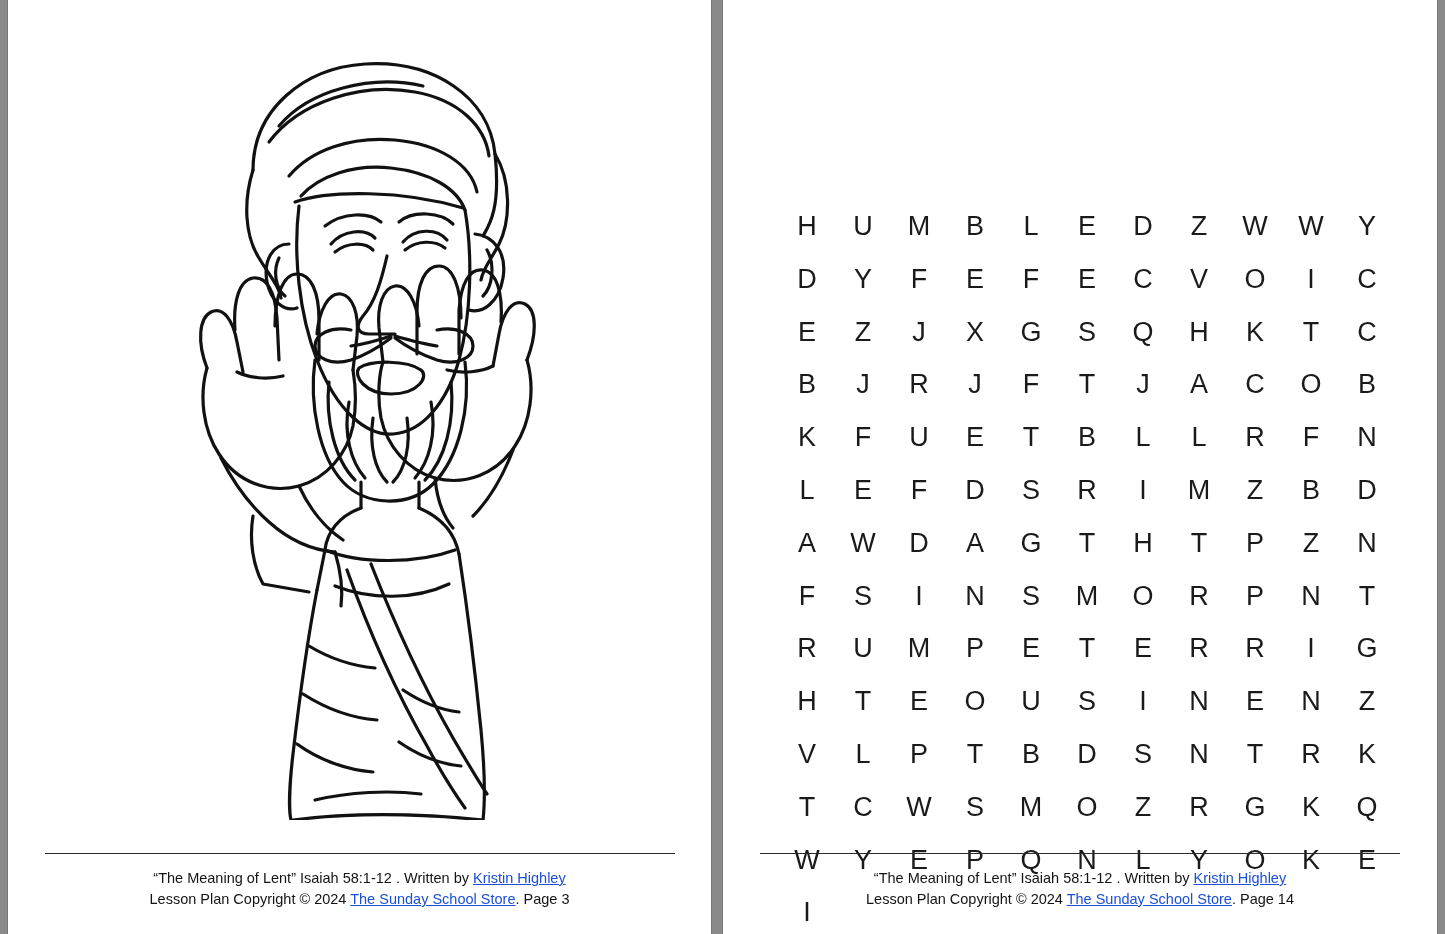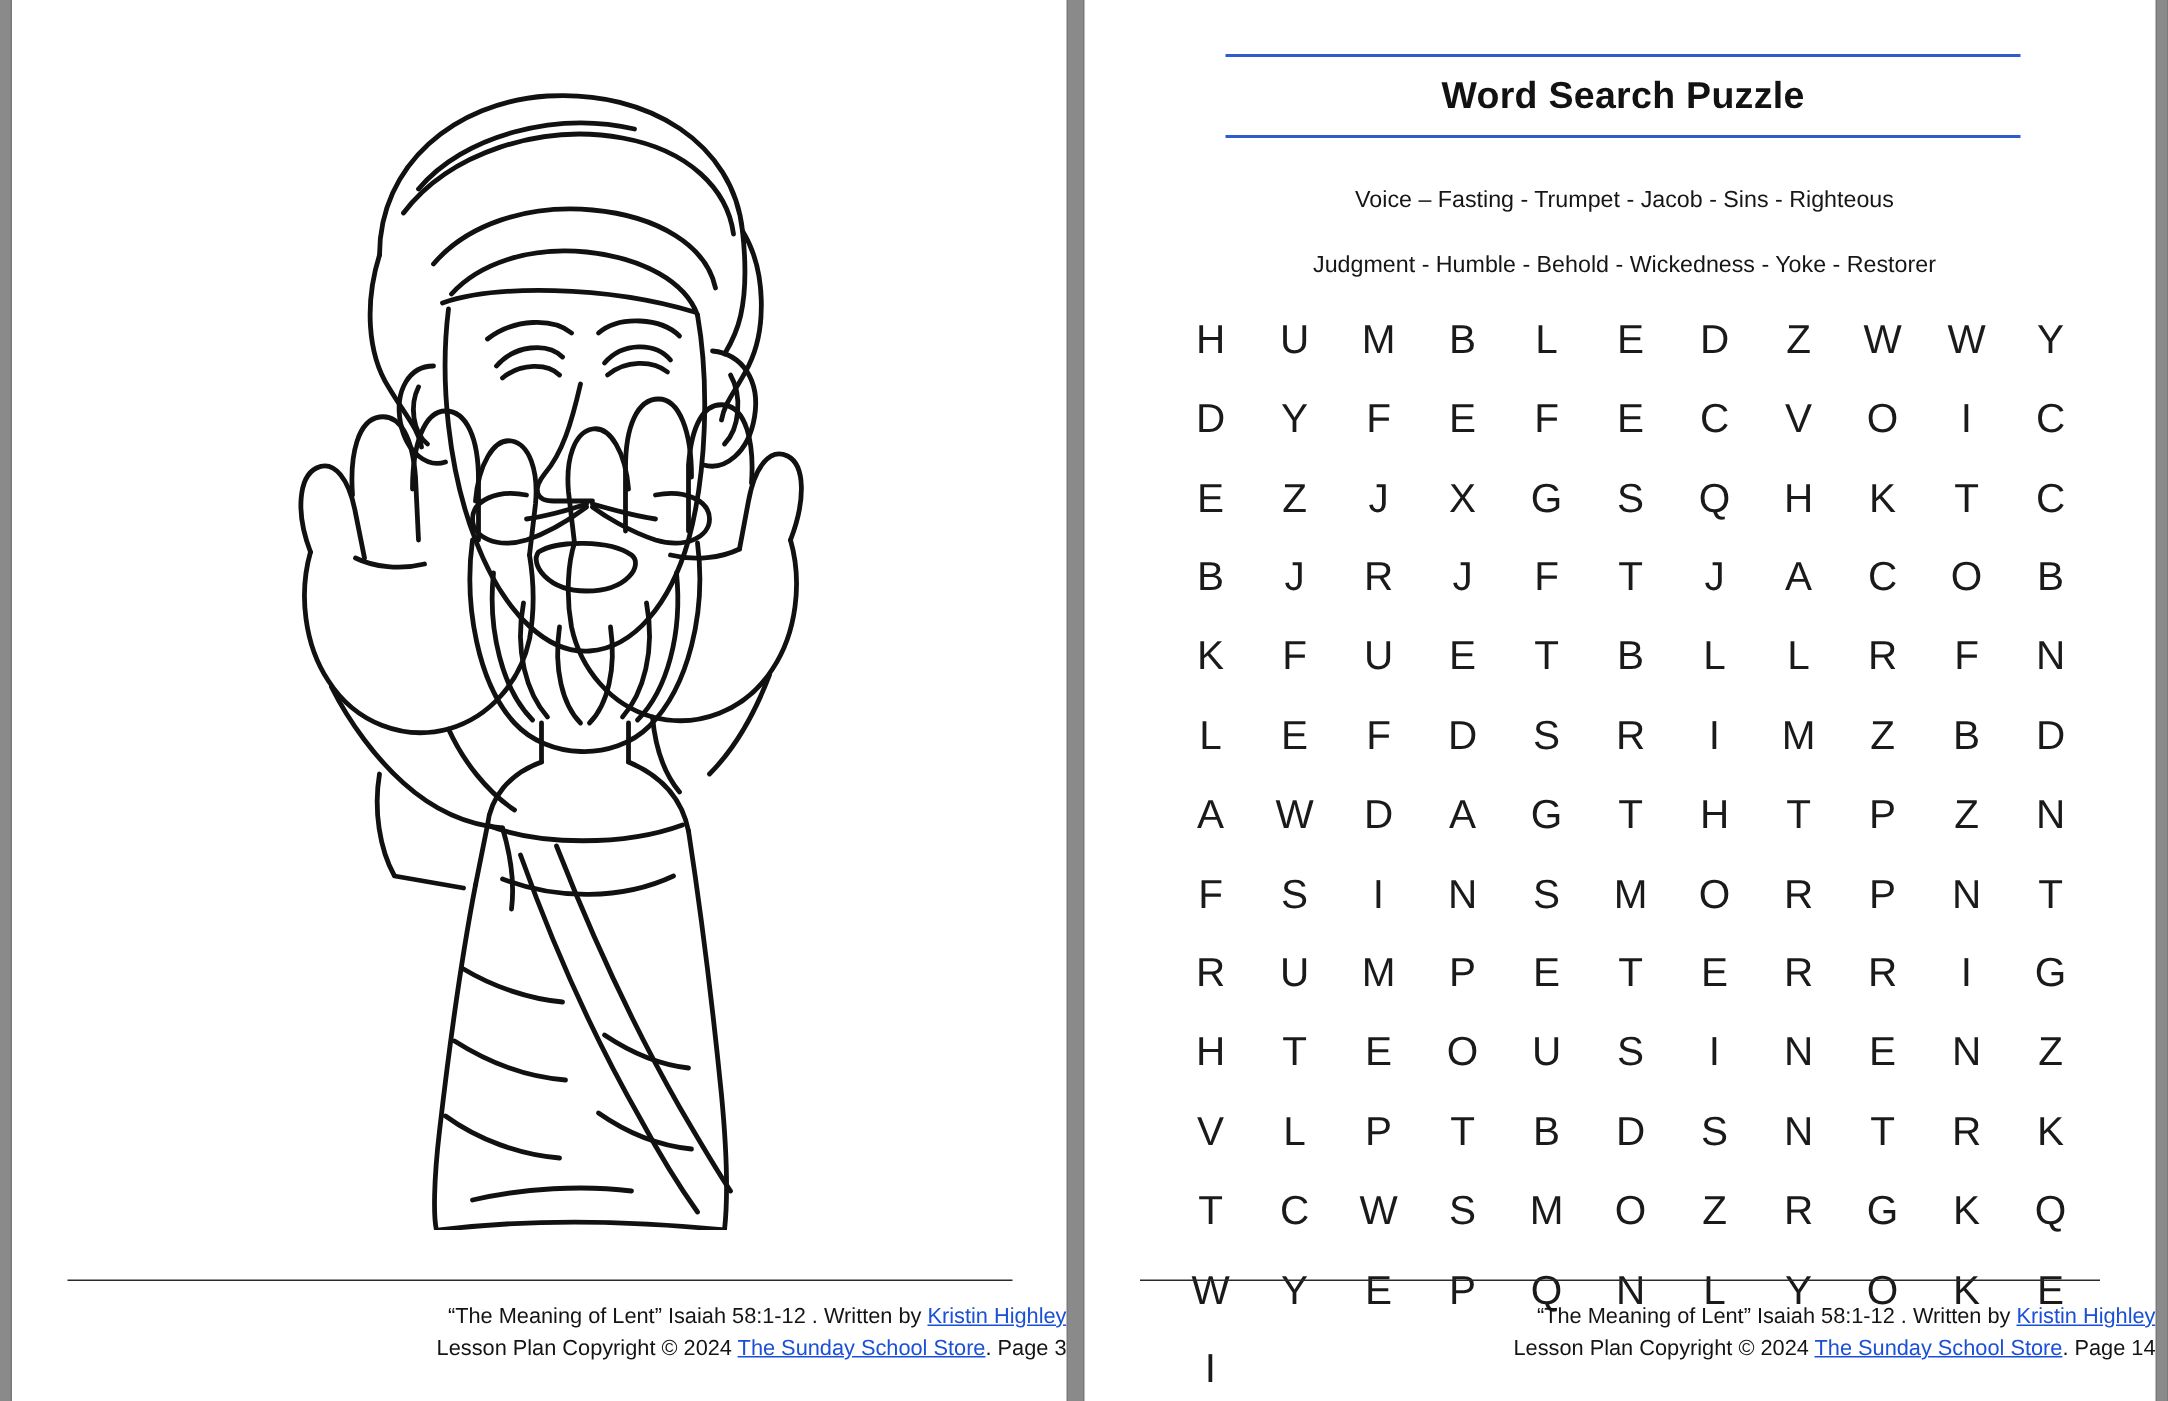--- a/index.html
+++ b/index.html
@@ -33,21 +33,21 @@
     height: 934px;
     box-shadow: 0 0 0 1px rgba(0,0,0,0.12);
   }
 
   
   .footer {
     position: absolute;
     bottom: 24px;
     left: 0;
     right: 0;
-    text-align: right;
+    text-align: center;
     font-size: 14.5px;
     color: #141414;
     line-height: 1.45;
   }
   .footer .rule {
     height: 1px;
     background: #2a2a2a;
     margin: 0 auto 14px auto;
   }
   .footer-left .rule { width: 630px; }
@@ -222,30 +222,21 @@
         <span>“The Meaning of Lent” Isaiah 58:1-12 .  Written by </span><a class="lnk" href="#">Kristin Highley</a>
       </div>
       <div class="footer-line">
         <span>Lesson Plan Copyright © 2024 </span><a class="lnk" href="#">The Sunday School Store</a><span>. Page 3</span>
       </div>
     </div>
   </div>
 
   <div class="sheet sheet-right">
 
-    <div class="puzzle-head">
-      <div class="hr"></div>
-      <div class="puzzle-title">Word Search Puzzle</div>
-      <div class="hr"></div>
-    </div>
-
-    <div class="wordlist">
-      <div class="row1">Voice – Fasting - Trumpet - Jacob - Sins - Righteous</div>
-      <div class="row2">Judgment - Humble - Behold - Wickedness - Yoke - Restorer</div>
-    </div>
+
 
     <div class="grid" id="letter-grid">
         <div class="cell">H</div>
         <div class="cell">U</div>
         <div class="cell">M</div>
         <div class="cell">B</div>
         <div class="cell">L</div>
         <div class="cell">E</div>
         <div class="cell">D</div>
         <div class="cell">Z</div>

